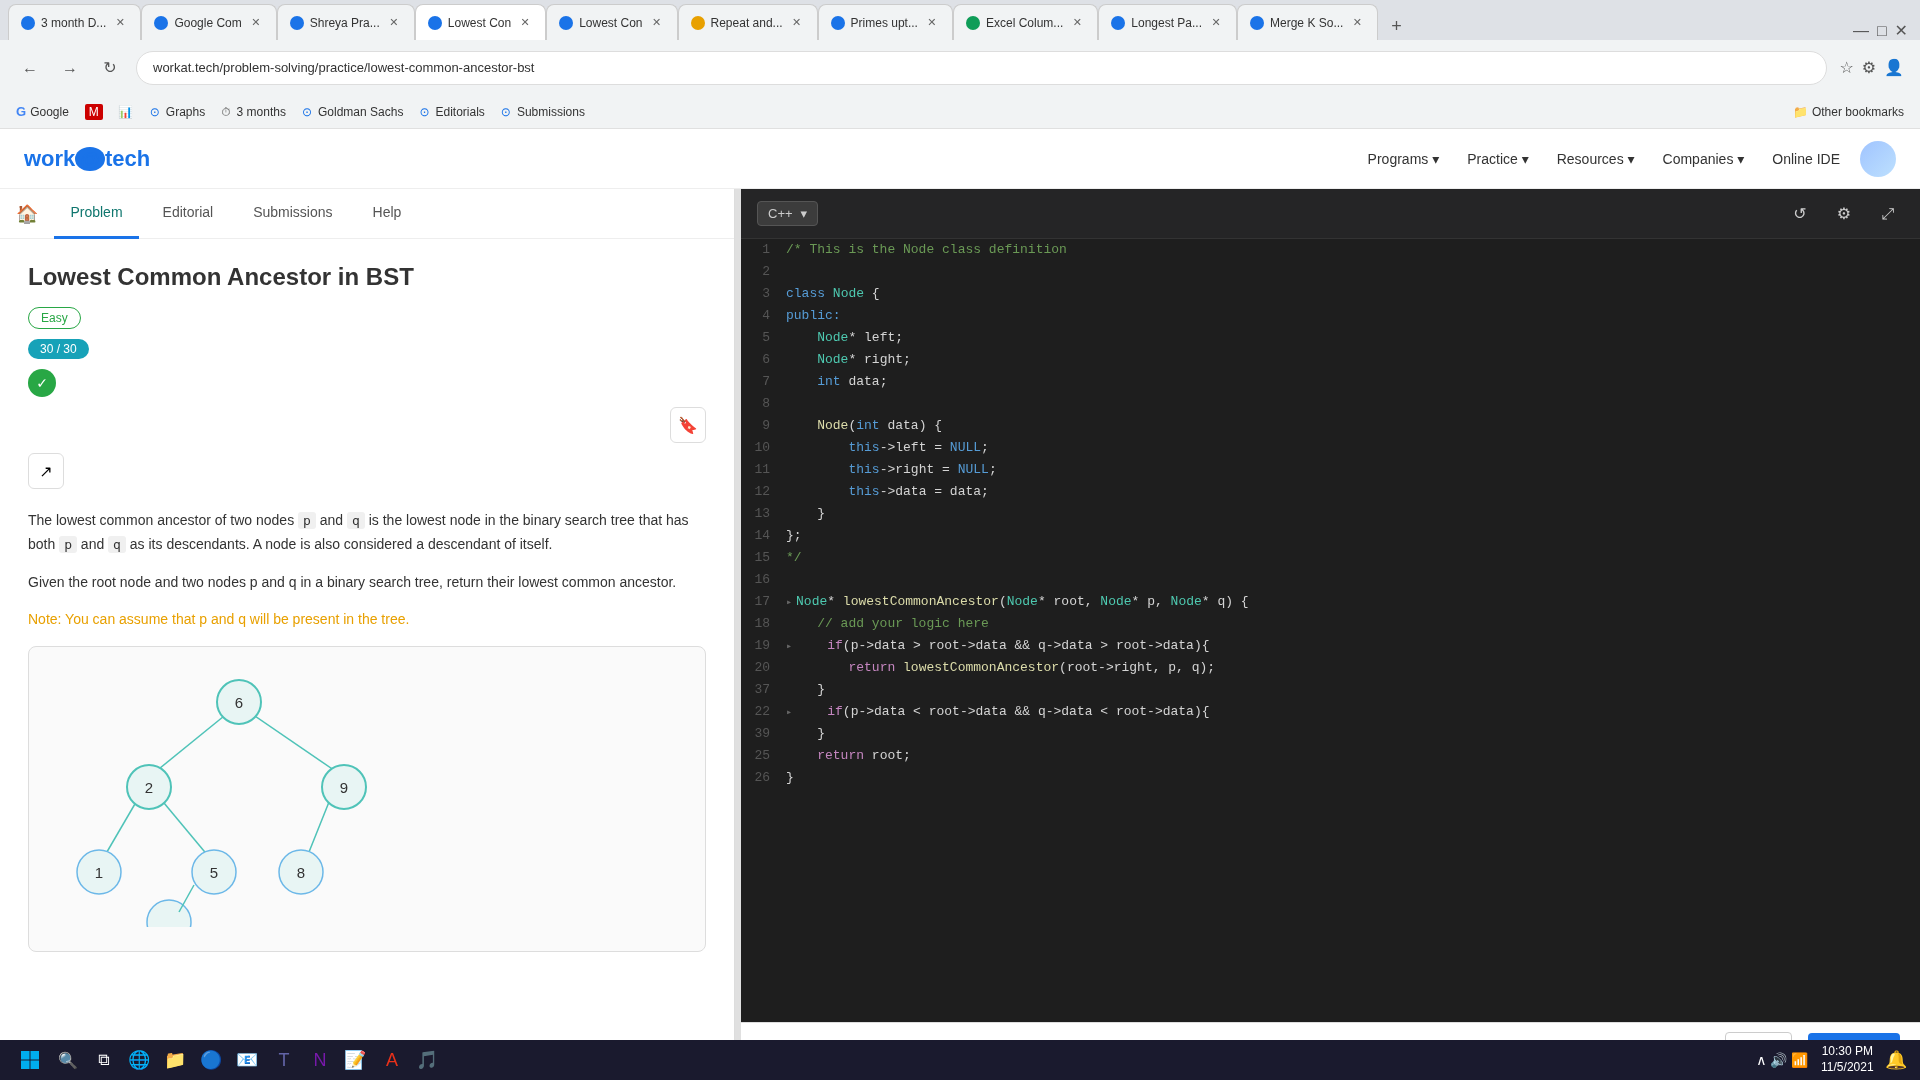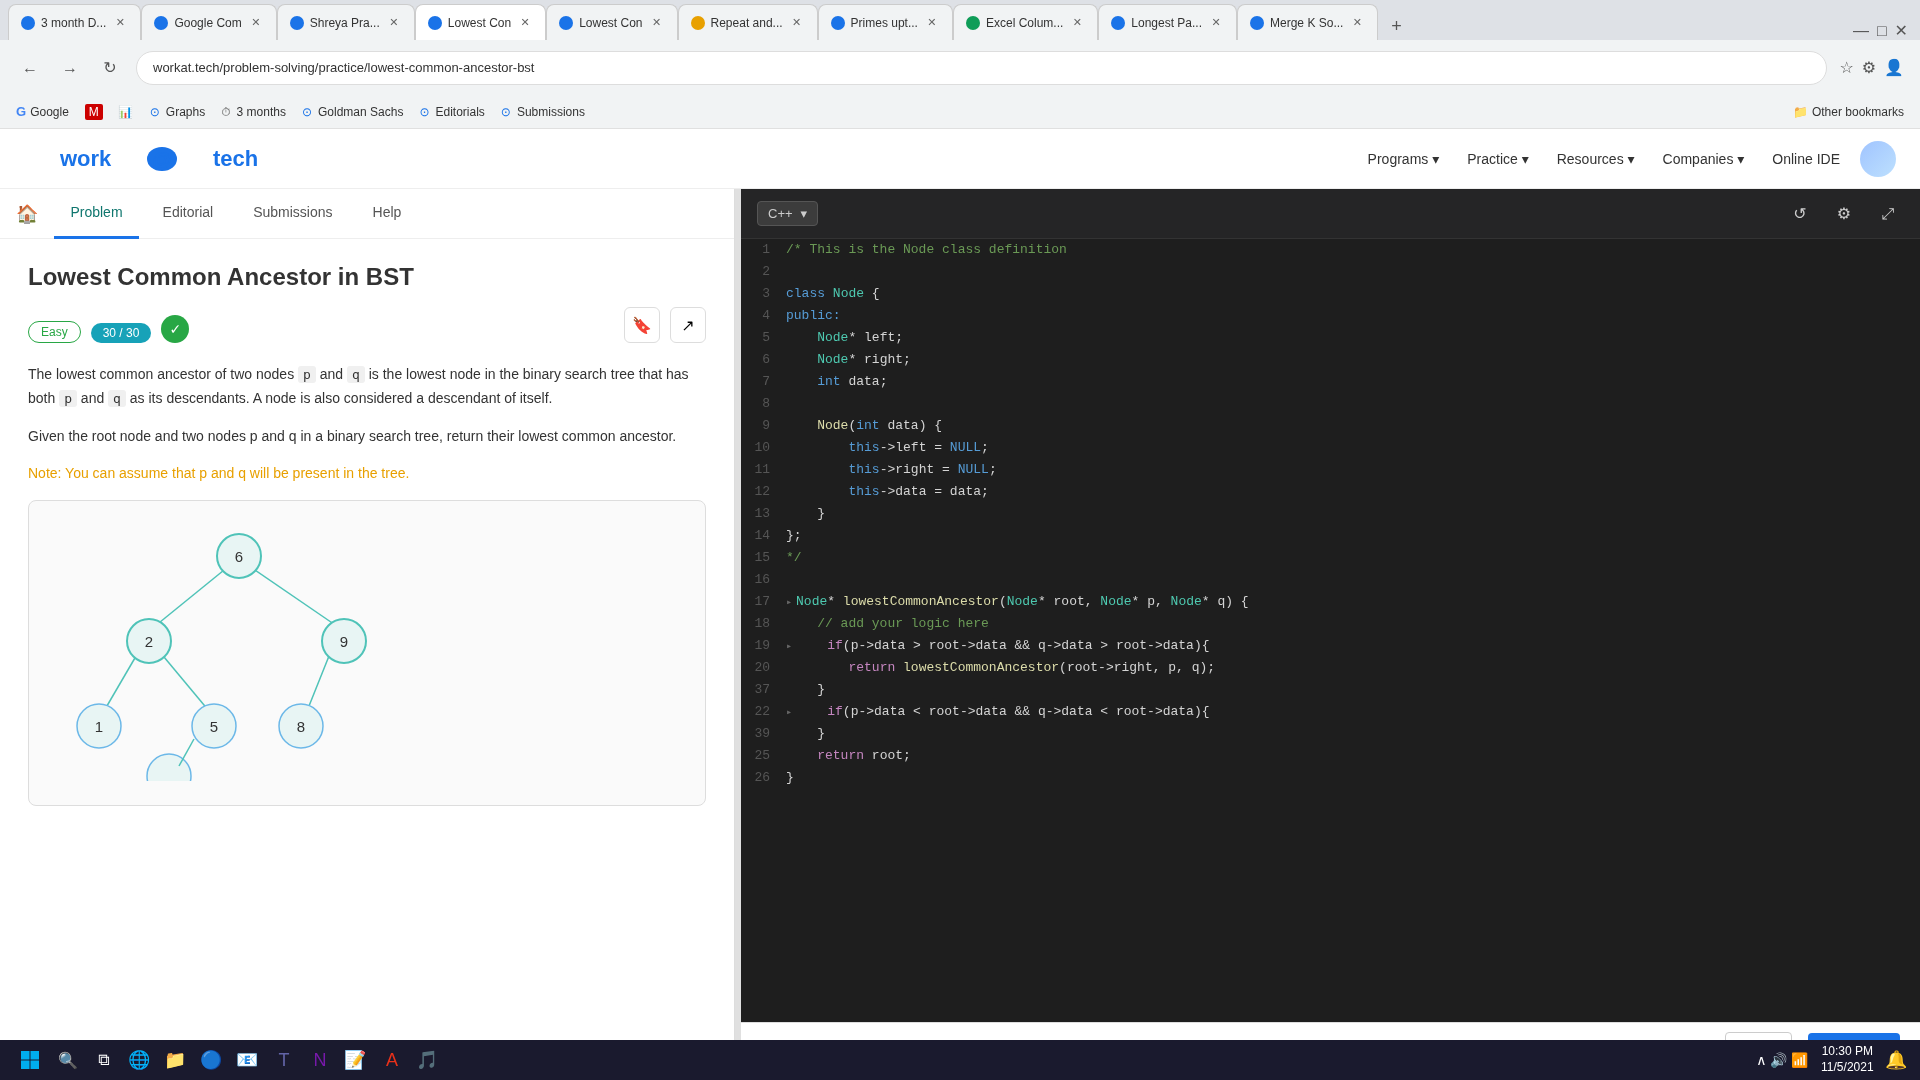--- a/index.html
+++ b/index.html
@@ -26,40 +26,40 @@
     
     .bookmarks-bar { display: flex; align-items: center; height: 34px; padding: 0 16px; gap: 16px; background: #f1f3f4; border-bottom: 1px solid #e0e0e0; }
     .bookmark-item { display: flex; align-items: center; gap: 4px; font-size: 12px; color: #333; cursor: pointer; white-space: nowrap; }
 
     
     .site-container { display: flex; flex-direction: column; height: calc(1080px - 95px - 40px);  }
 
     
     .site-header { display: flex; align-items: center; height: 60px; padding: 0 24px; border-bottom: 1px solid #eee; background: #fff; }
     .logo { font-size: 22px; font-weight: bold; color: #333; margin-right: auto; }
-    .logo span { color: #1a73e8; margin-left: 36px; }
+    .logo span { color: #1a73e8; }
     .logo-at { background: #1a73e8; color: #fff; border-radius: 50%; padding: 1px 5px; font-size: 20px; }
     .nav-menu { display: flex; gap: 28px; align-items: center; }
     .nav-item { font-size: 14px; color: #333; cursor: pointer; display: flex; align-items: center; gap: 4px; }
     .avatar { width: 36px; height: 36px; border-radius: 50%; background: #999; overflow: hidden; margin-left: 20px; }
 
     
     .content-area { display: flex; flex: 1; overflow: hidden; }
 
     
     .problem-panel { width: 735px; display: flex; flex-direction: column; border-right: 1px solid #ddd; overflow-y: auto; }
     .problem-tabs { display: flex; align-items: center; border-bottom: 1px solid #eee; padding: 0 16px; height: 50px; gap: 8px; }
     .home-icon { font-size: 18px; color: #555; cursor: pointer; margin-right: 8px; }
     .prob-tab { padding: 0 16px; height: 50px; display: flex; align-items: center; font-size: 14px; color: #555; cursor: pointer; border-bottom: 3px solid transparent; }
     .prob-tab.active { color: #0f766e; border-bottom: 3px solid #1a73e8; font-weight: 500; }
 
     
     .problem-content { padding: 24px 28px; flex: 1; }
     .problem-title { font-size: 24px; font-weight: bold; color: #333; margin-bottom: 16px; }
-    .badges { display: flex; align-items: flex-end; gap: 10px; margin-bottom: 20px; }
+    .badges { display: flex; align-items: flex-start; gap: 10px; margin-bottom: 20px; flex-direction: column; }
     .badge-easy { border: 1px solid #28a745; color: #28a745; border-radius: 12px; padding: 3px 12px; font-size: 12px; }
     .badge-score { background: #17a2b8; color: #fff; border-radius: 12px; padding: 3px 12px; font-size: 12px; }
     .badge-check { background: #28a745; color: #fff; border-radius: 50%; width: 28px; height: 28px; display: flex; align-items: center; justify-content: center; font-size: 14px; }
     .badge-bookmark { width: 36px; height: 36px; border: 1px solid #ddd; border-radius: 6px; display: flex; align-items: center; justify-content: center; cursor: pointer; font-size: 16px; margin-left: auto; }
     .badge-share { width: 36px; height: 36px; border: 1px solid #ddd; border-radius: 6px; display: flex; align-items: center; justify-content: center; cursor: pointer; font-size: 16px; }
 
     .problem-text { font-size: 14px; color: #333; line-height: 1.7; margin-bottom: 14px; }
     .code-inline { background: #f0f0f0; border-radius: 3px; padding: 1px 5px; font-family: monospace; font-size: 13px; }
     .note-text { font-size: 14px; color: #e8a000; line-height: 1.7; margin-bottom: 14px; }
 

